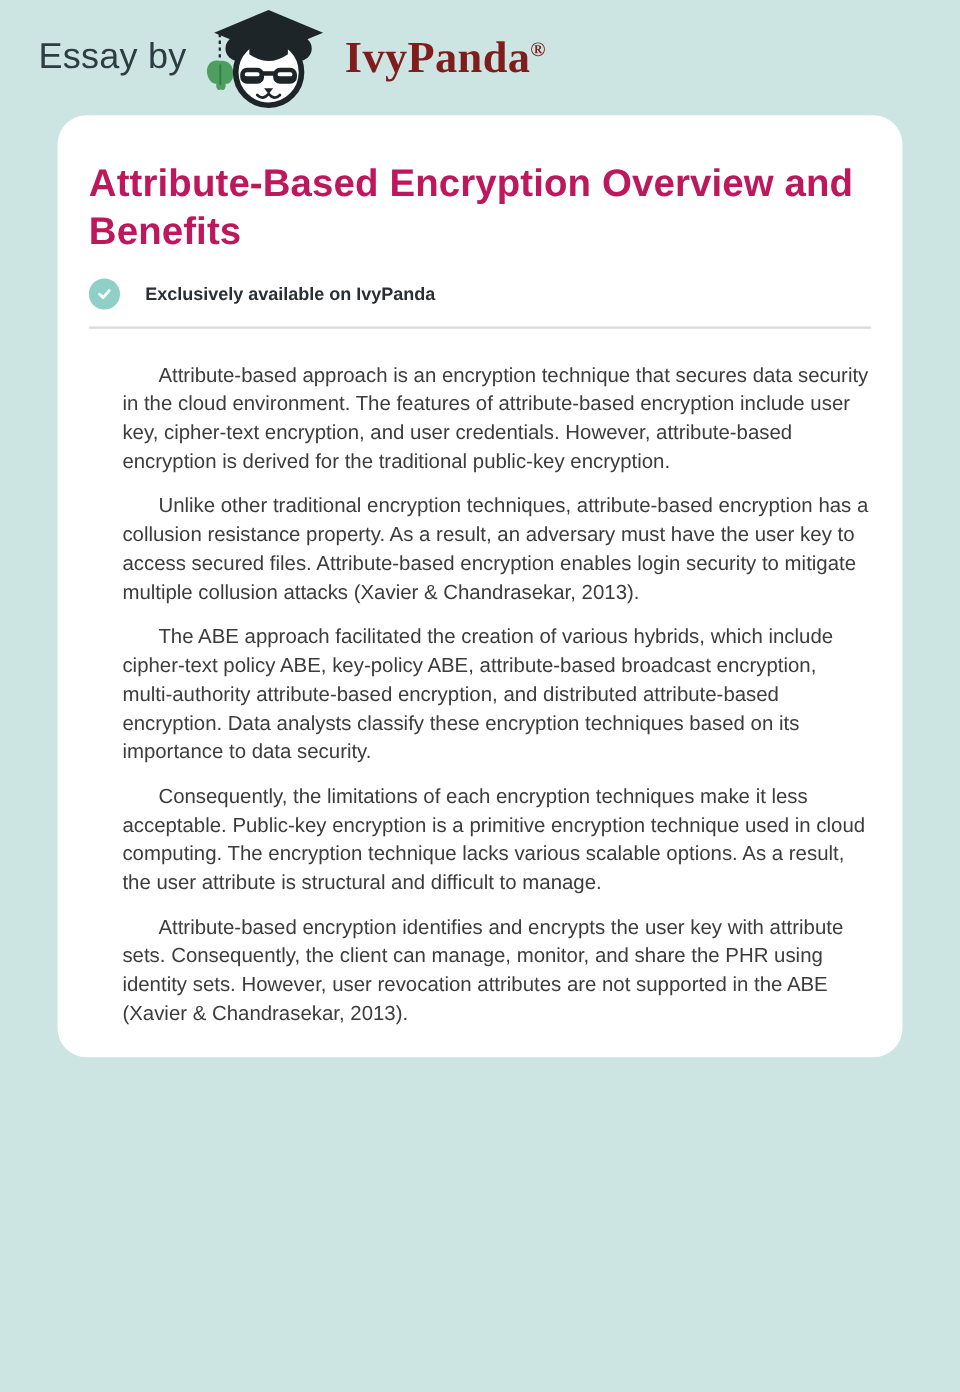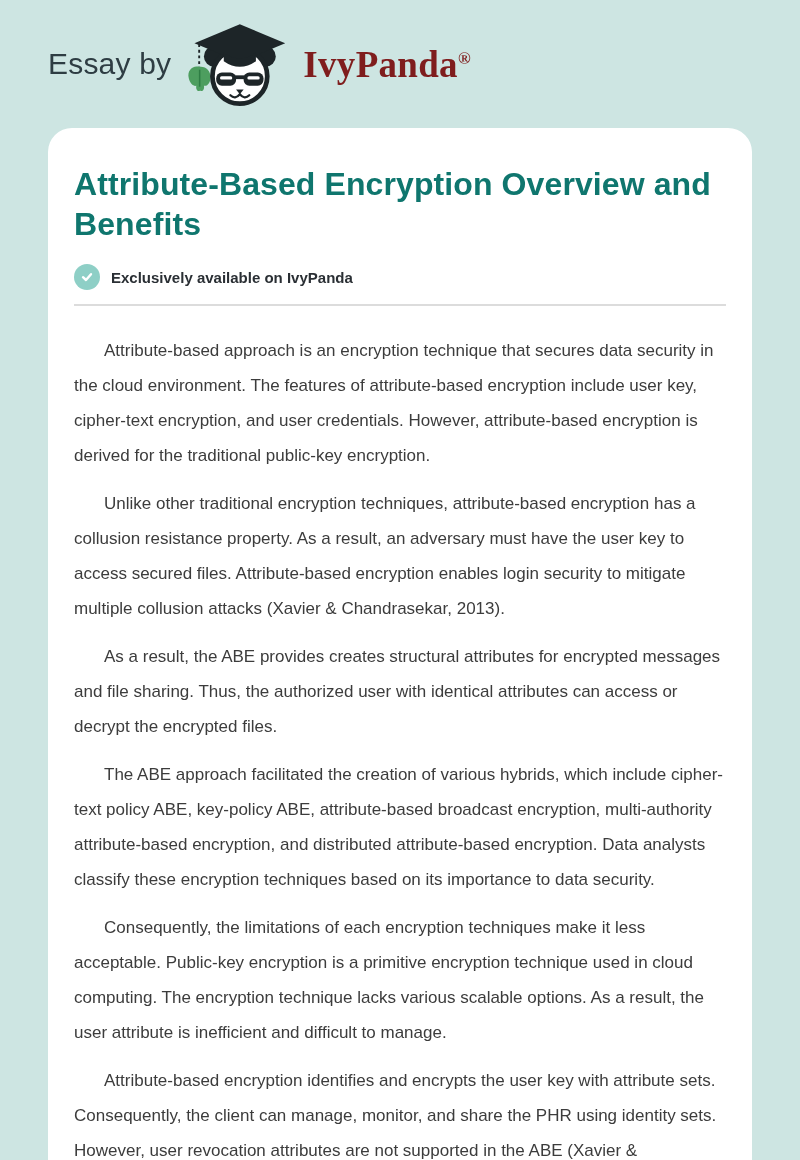--- a/index.html
+++ b/index.html
@@ -5,24 +5,24 @@
   * { margin: 0; padding: 0; box-sizing: border-box; }
   html, body {
     width: 800px;
     height: 1160px;
     background: #cde5e2;
     font-family: "Liberation Sans", sans-serif;
     overflow: hidden;
   }
   
   .site-header {
-    height: 128px;
+    height: 96px;
     display: flex;
     align-items: center;
-    padding-left: 48px;
+    padding-left: 32px;
     gap: 14px;
   }
   .essay-by {
     font-size: 30px;
     color: #2e3d43;
     letter-spacing: 0.2px;
   }
   .logo-svg { display: block; }
   .brand {
     font-family: "Liberation Serif", serif;
@@ -41,28 +41,28 @@
     width: 704px;
     margin: 0 48px;
     background: #ffffff;
     border-radius: 24px;
     padding: 36px 26px 24px 26px;
   }
   h1.page-title {
     font-size: 32px;
     line-height: 40px;
     font-weight: 700;
-    color: #0f766e;
+    color: #be185d;
     margin-bottom: 20px;
     letter-spacing: 0.1px;
   }
   .badge-row {
     display: flex;
     align-items: center;
-    gap: 11px;
+    gap: 21px;
     margin-bottom: 14px;
   }
   .check-circle {
     width: 26px;
     height: 26px;
     min-width: 26px;
     border-radius: 50%;
     background: #8ecfc6;
     display: flex;
     align-items: center;
@@ -81,24 +81,25 @@
   h2.section-heading {
     font-size: 26px;
     line-height: 35px;
     font-weight: 700;
     color: #1d2027;
     margin-bottom: 25px;
     max-width: 600px;
   }
   .essay-body p {
     font-size: 17px;
-    line-height: 35px;
+    line-height: 24px;
     color: #3c3c3c;
     text-indent: 30px;
     margin-bottom: 13px;
+    margin-left: 28px;
   }
   .essay-body p:last-child { margin-bottom: 0; }
 </style>
 </head>
 <body>
 
 <header class="site-header">
   <span class="essay-by">Essay by</span>
 
   <span>
@@ -142,18 +143,17 @@
     </span>
     <span class="badge-text">Exclusively available on IvyPanda</span>
   </div>
 
   <hr class="divider">
 
 
   <div class="essay-body">
     <p>Attribute-based approach is an encryption technique that secures data security in the cloud environment. The features of attribute-based encryption include user key, cipher-text encryption, and user credentials. However, attribute-based encryption is derived for the traditional public-key encryption.</p>
     <p>Unlike other traditional encryption techniques, attribute-based encryption has a collusion resistance property. As a result, an adversary must have the user key to access secured files. Attribute-based encryption enables login security to mitigate multiple collusion attacks (Xavier &amp; Chandrasekar, 2013).</p>
-    <p>As a result, the ABE provides creates structural attributes for encrypted messages and file sharing. Thus, the authorized user with identical attributes can access or decrypt the encrypted files.</p>
     <p>The ABE approach facilitated the creation of various hybrids, which include cipher-text policy ABE, key-policy ABE, attribute-based broadcast encryption, multi-authority attribute-based encryption, and distributed attribute-based encryption. Data analysts classify these encryption techniques based on its importance to data security.</p>
-    <p>Consequently, the limitations of each encryption techniques make it less acceptable. Public-key encryption is a primitive encryption technique used in cloud computing. The encryption technique lacks various scalable options. As a result, the user attribute is inefficient and difficult to manage.</p>
+    <p>Consequently, the limitations of each encryption techniques make it less acceptable. Public-key encryption is a primitive encryption technique used in cloud computing. The encryption technique lacks various scalable options. As a result, the user attribute is structural and difficult to manage.</p>
     <p>Attribute-based encryption identifies and encrypts the user key with attribute sets. Consequently, the client can manage, monitor, and share the PHR using identity sets. However, user revocation attributes are not supported in the ABE (Xavier &amp; Chandrasekar, 2013).</p>
   </div>
 </main>
 
 </body></html>

